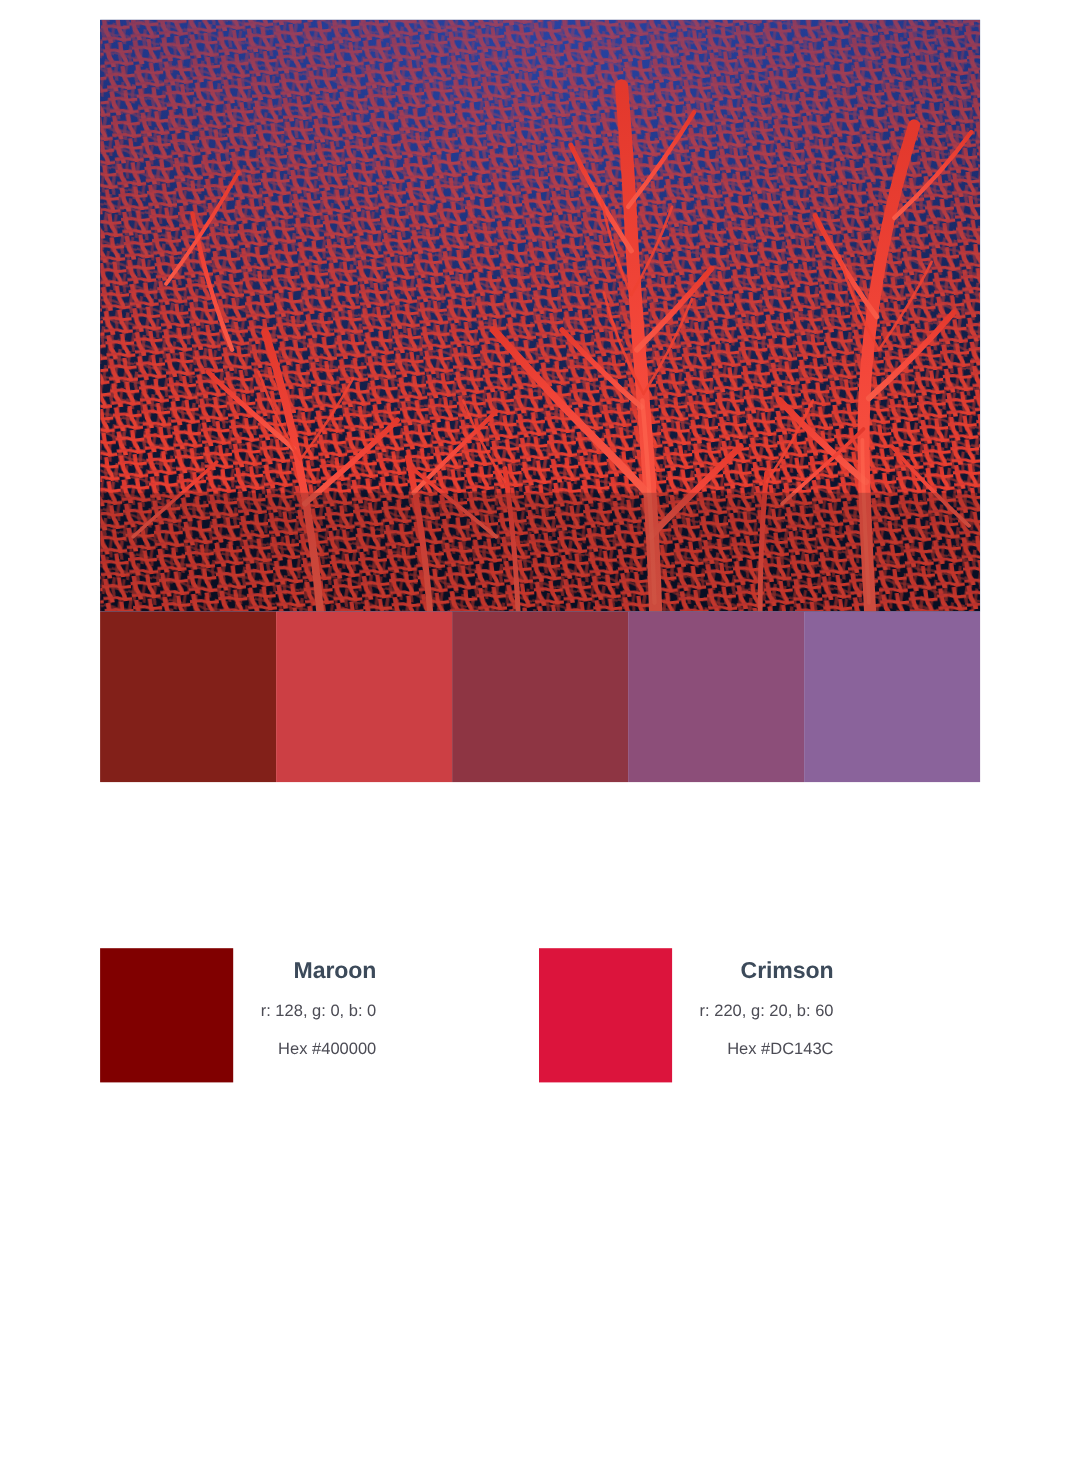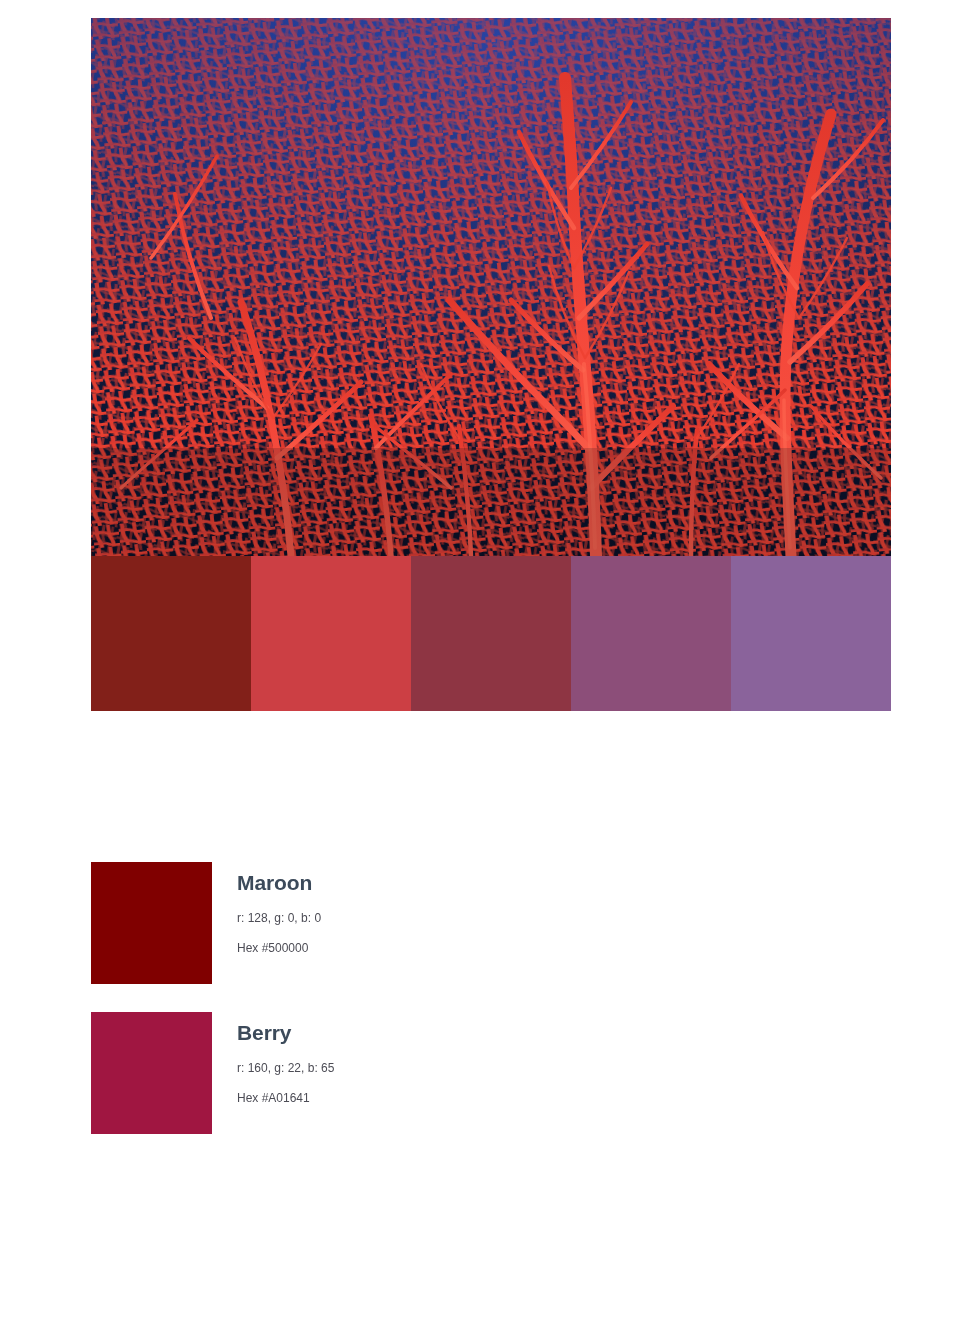--- a/index.html
+++ b/index.html
@@ -42,20 +42,21 @@
   .swatch-grid {
     position: absolute;
     left: 91px;
     top: 862px;
     width: 800px;
   }
 
   .swatch-row {
     display: flex;
     width: 100%;
+    text-align: right;
   }
 
   .swatch-card {
     width: 399px;
     display: flex;
     align-items: flex-start;
     height: 150px;
   }
 
   .swatch-chip {
@@ -73,21 +74,21 @@
     font-size: 21px;
     font-weight: bold;
     color: #3c4a5a;
     letter-spacing: -0.1px;
     line-height: 1.2;
     margin-bottom: 15px;
   }
 
   .swatch-rgb,
   .swatch-hex {
-    font-size: 12px;
+    font-size: 15px;
     color: #4c4c55;
     line-height: 1.35;
   }
 
   .swatch-rgb { margin-bottom: 14px; }
 
   .swatch-card.empty { visibility: hidden; }
 </style>
 </head>
 <body>
@@ -216,32 +217,32 @@
 </div>
 
 <div class="swatch-grid">
 
   <div class="swatch-row">
     <div class="swatch-card">
       <div class="swatch-chip" style="background: rgb(128, 0, 0);"></div>
       <div class="swatch-info">
         <div class="swatch-name">Maroon</div>
         <div class="swatch-rgb">r: 128, g: 0, b: 0</div>
-        <div class="swatch-hex">Hex #500000</div>
+        <div class="swatch-hex">Hex #400000</div>
       </div>
     </div>
 
-  </div>
-
-  <div class="swatch-row">
     <div class="swatch-card">
-      <div class="swatch-chip" style="background: rgb(160, 22, 65);"></div>
+      <div class="swatch-chip" style="background: rgb(220, 20, 60);"></div>
       <div class="swatch-info">
-        <div class="swatch-name">Berry</div>
-        <div class="swatch-rgb">r: 160, g: 22, b: 65</div>
-        <div class="swatch-hex">Hex #A01641</div>
+        <div class="swatch-name">Crimson</div>
+        <div class="swatch-rgb">r: 220, g: 20, b: 60</div>
+        <div class="swatch-hex">Hex #DC143C</div>
       </div>
     </div>
-
   </div>
 
+  <div class="swatch-row">
+
+  </div>
+
 
 </div>
 
 </body></html>

